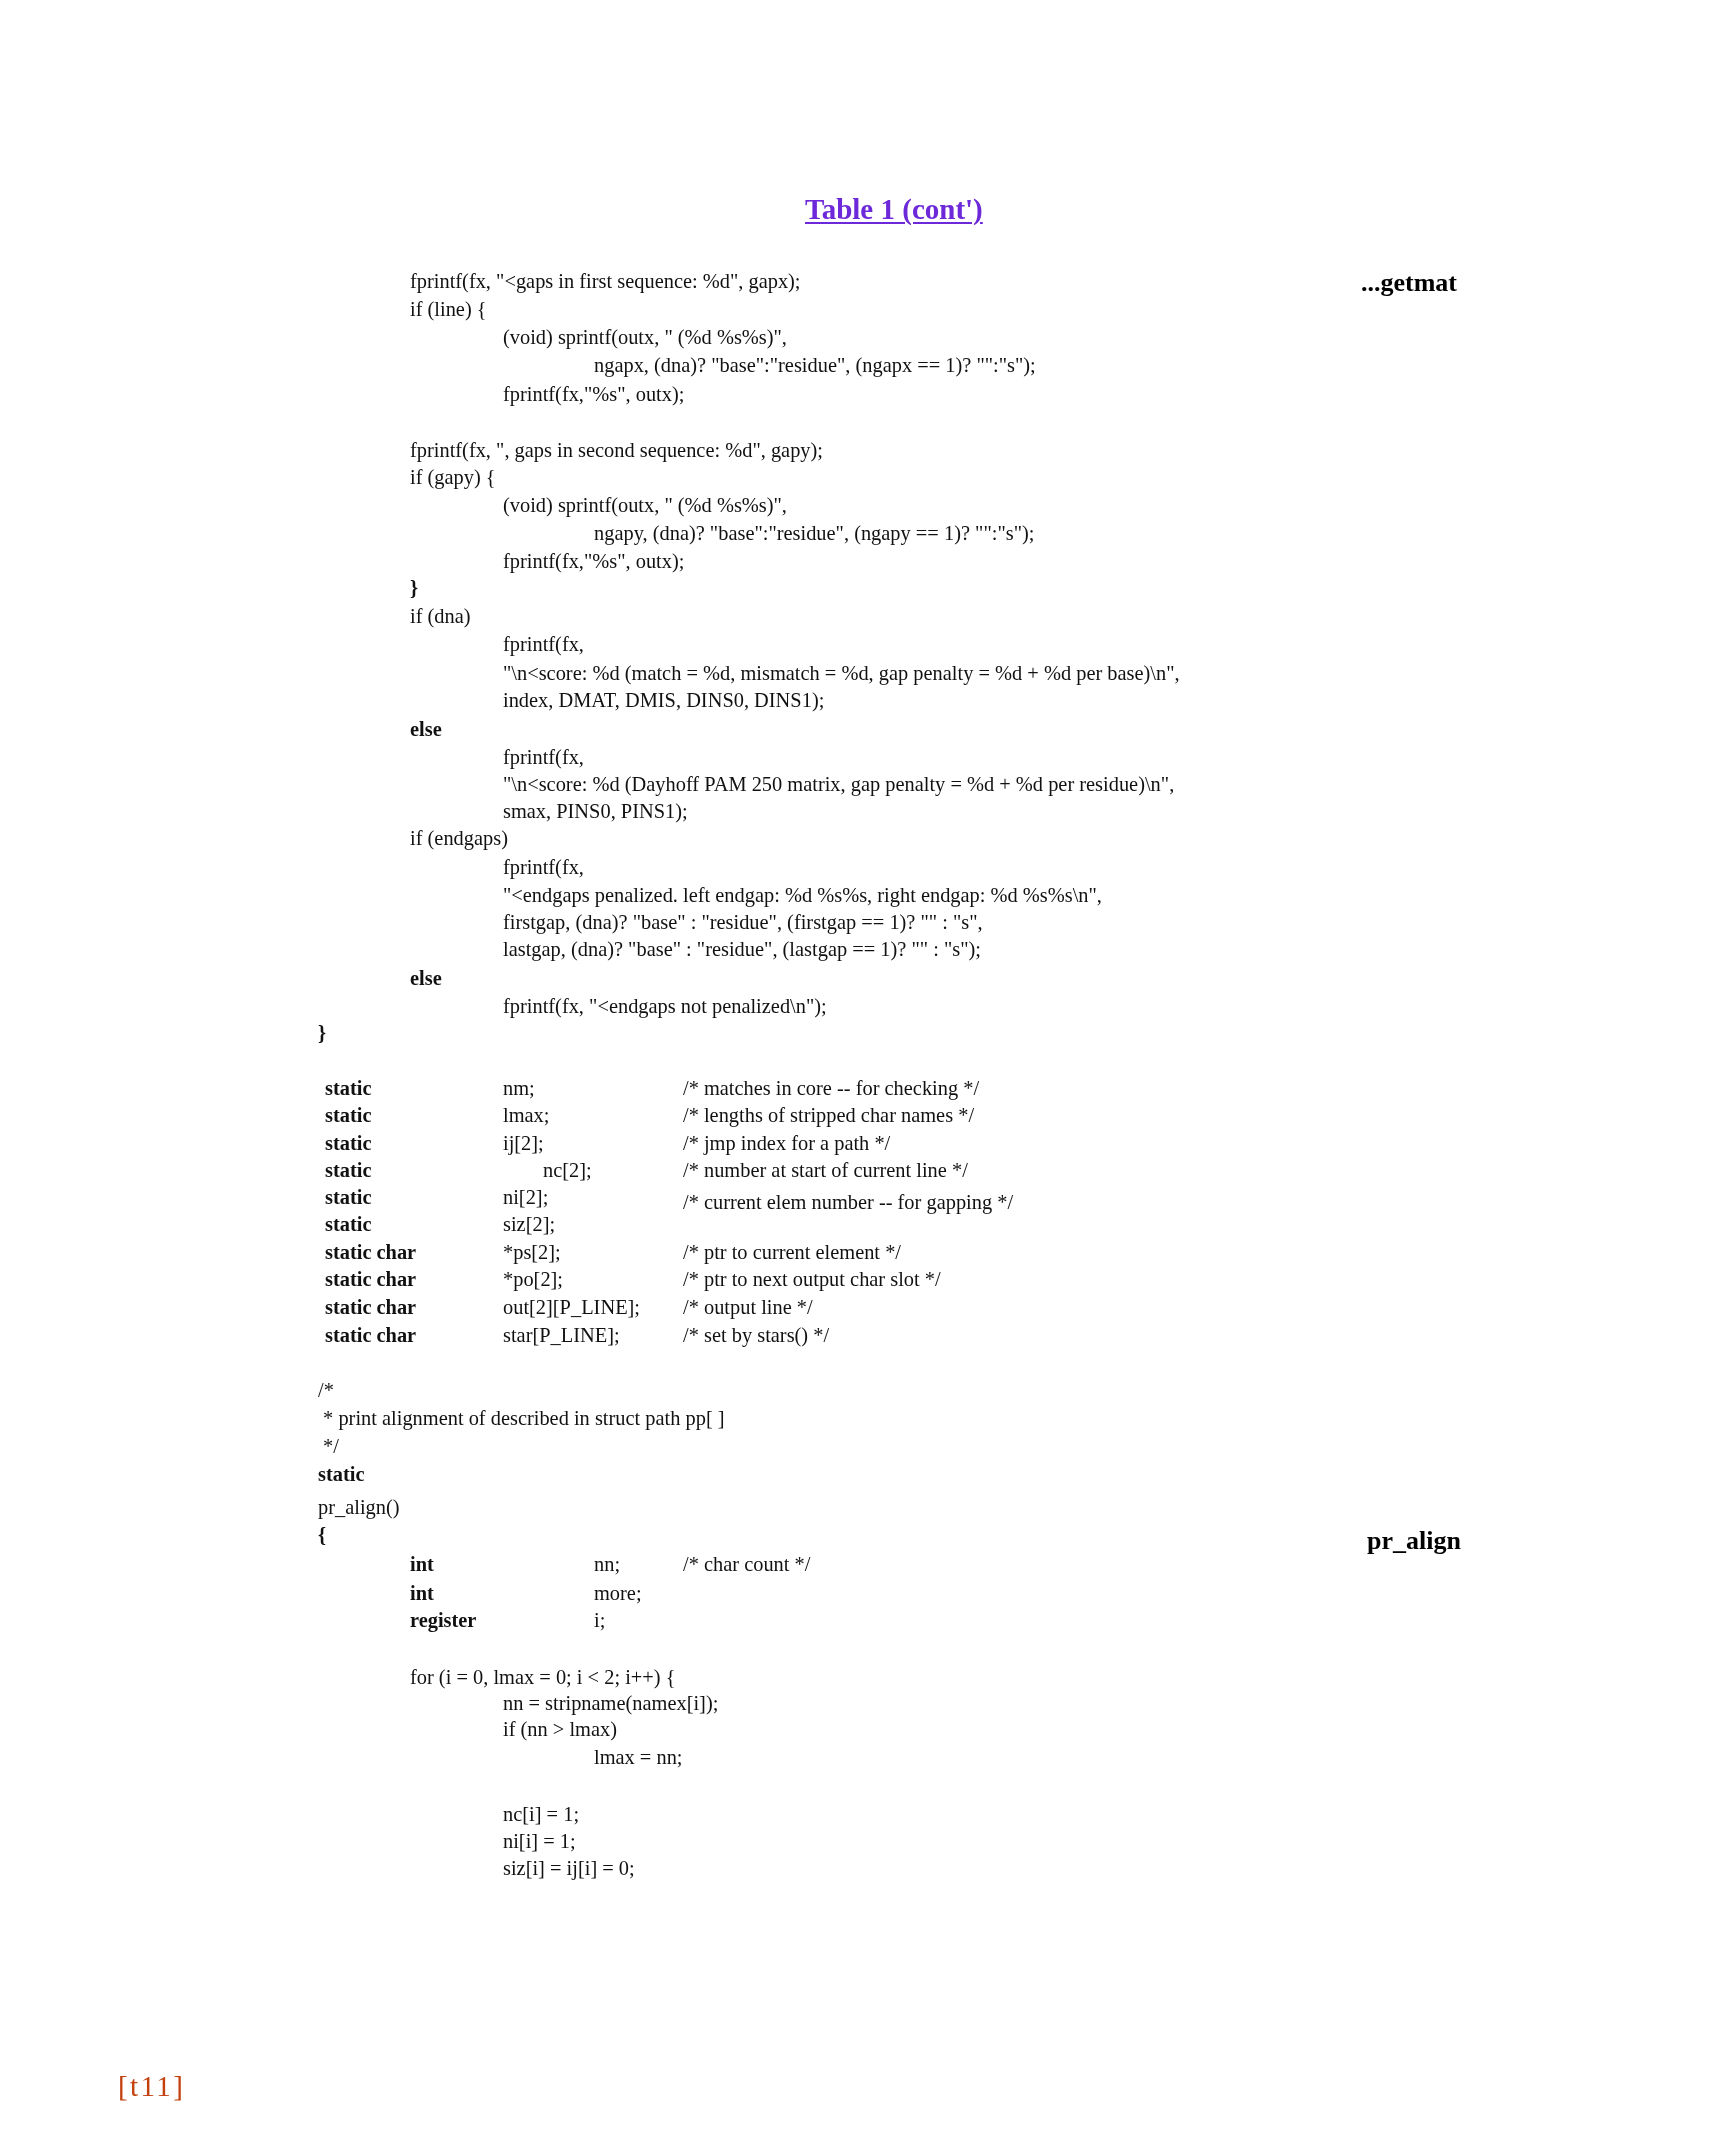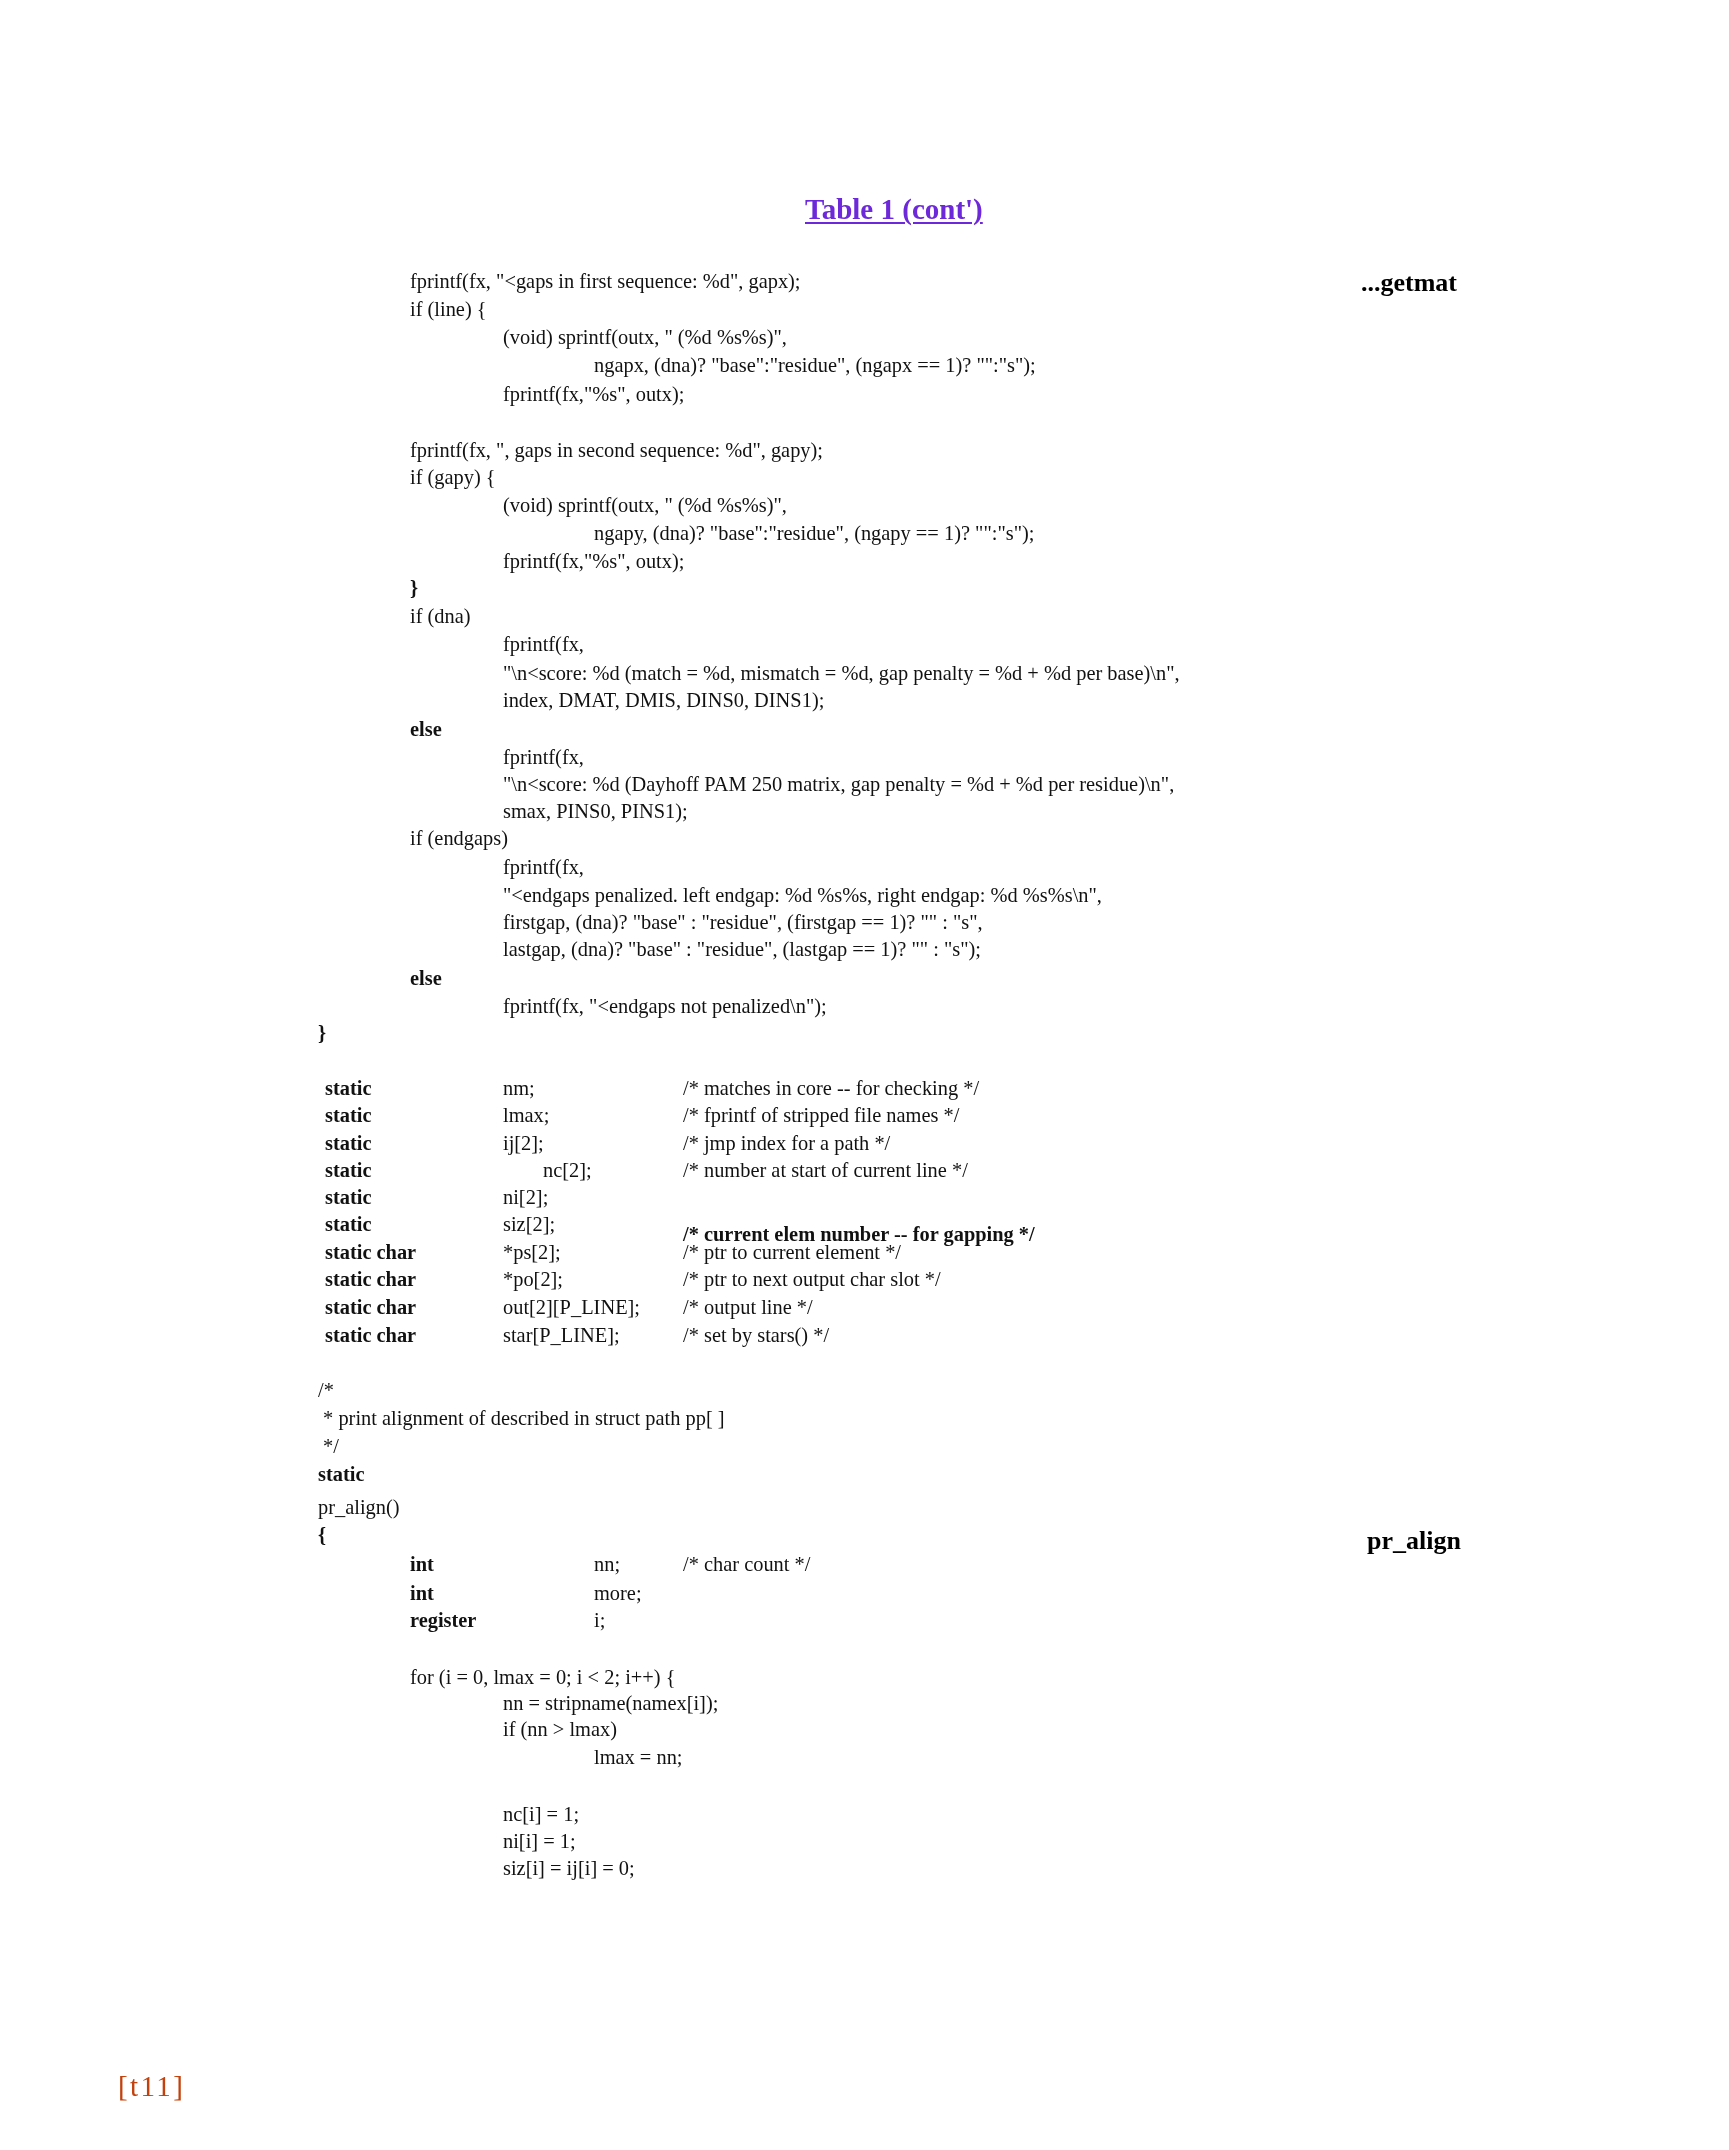--- a/index.html
+++ b/index.html
@@ -70,33 +70,33 @@
     <div class="ln kw" style="left:318px; top:1019px;">}</div>
   </div>
 
   <div>
     <div class="ln kw" style="left:325px; top:1074px;">static</div>
     <div class="ln" style="left:503px; top:1074px;">nm;</div>
     <div class="ln" style="left:683px; top:1074px;">/* matches in core -- for checking */</div>
 
     <div class="ln kw" style="left:325px; top:1101px;">static</div>
     <div class="ln" style="left:503px; top:1101px;">lmax;</div>
-    <div class="ln" style="left:683px; top:1101px;">/* fprintf of stripped file names */</div>
+    <div class="ln" style="left:683px; top:1101px;">/* lengths of stripped char names */</div>
 
     <div class="ln kw" style="left:325px; top:1129px;">static</div>
     <div class="ln" style="left:503px; top:1129px;">ij[2];</div>
     <div class="ln" style="left:683px; top:1129px;">/* jmp index for a path */</div>
 
     <div class="ln kw" style="left:325px; top:1156px;">static</div>
     <div class="ln" style="left:503px; top:1156px;margin-left:40px;">nc[2];</div>
     <div class="ln" style="left:683px; top:1156px;">/* number at start of current line */</div>
 
     <div class="ln kw" style="left:325px; top:1183px;">static</div>
     <div class="ln" style="left:503px; top:1183px;">ni[2];</div>
-    <div class="ln" style="left:683px; top:1220px;font-weight:bold;">/* current elem number -- for gapping */</div>
+    <div class="ln" style="left:683px; top:1188px;">/* current elem number -- for gapping */</div>
 
     <div class="ln kw" style="left:325px; top:1210px;">static</div>
     <div class="ln" style="left:503px; top:1210px;">siz[2];</div>
     <div class="ln" style="left:683px; top:1210px;"></div>
 
     <div class="ln kw" style="left:325px; top:1238px;">static char</div>
     <div class="ln" style="left:503px; top:1238px;">*ps[2];</div>
     <div class="ln" style="left:683px; top:1238px;">/* ptr to current element */</div>
 
     <div class="ln kw" style="left:325px; top:1265px;">static char</div>

